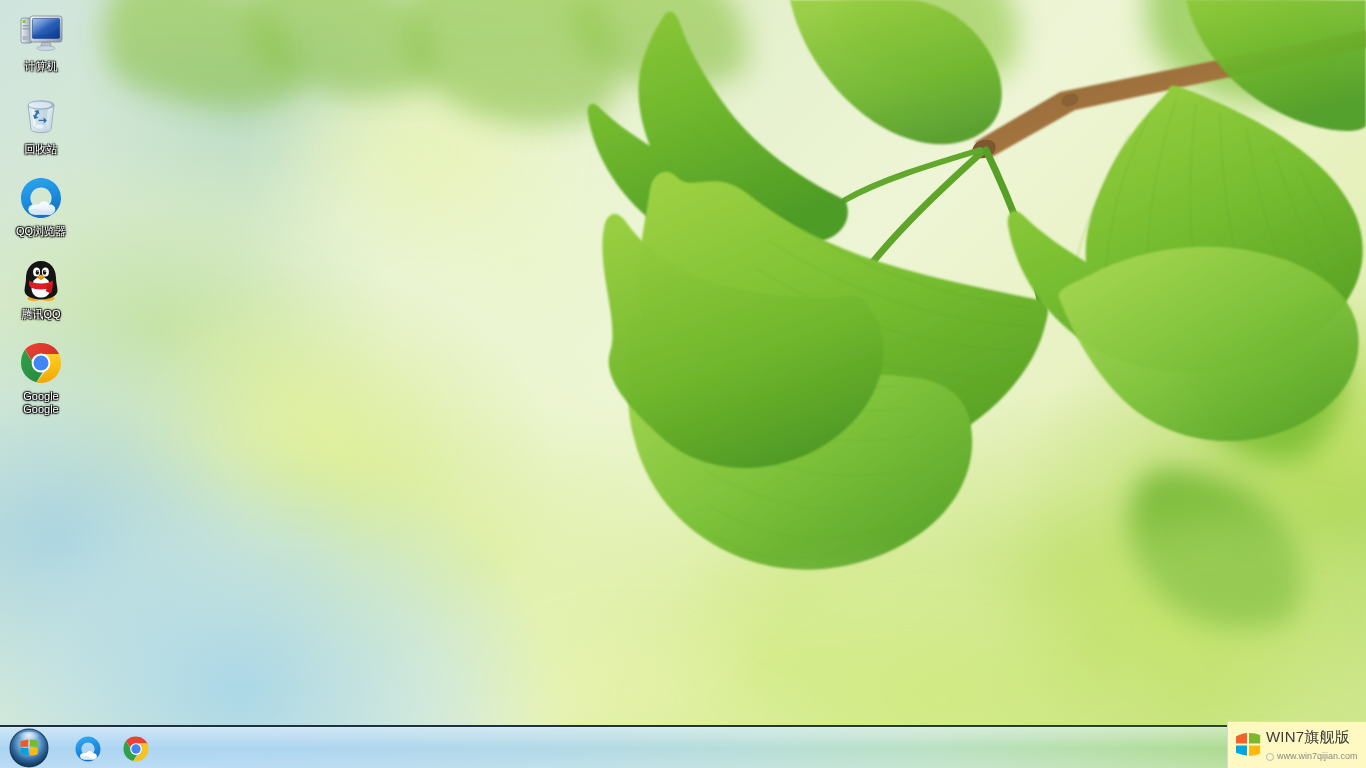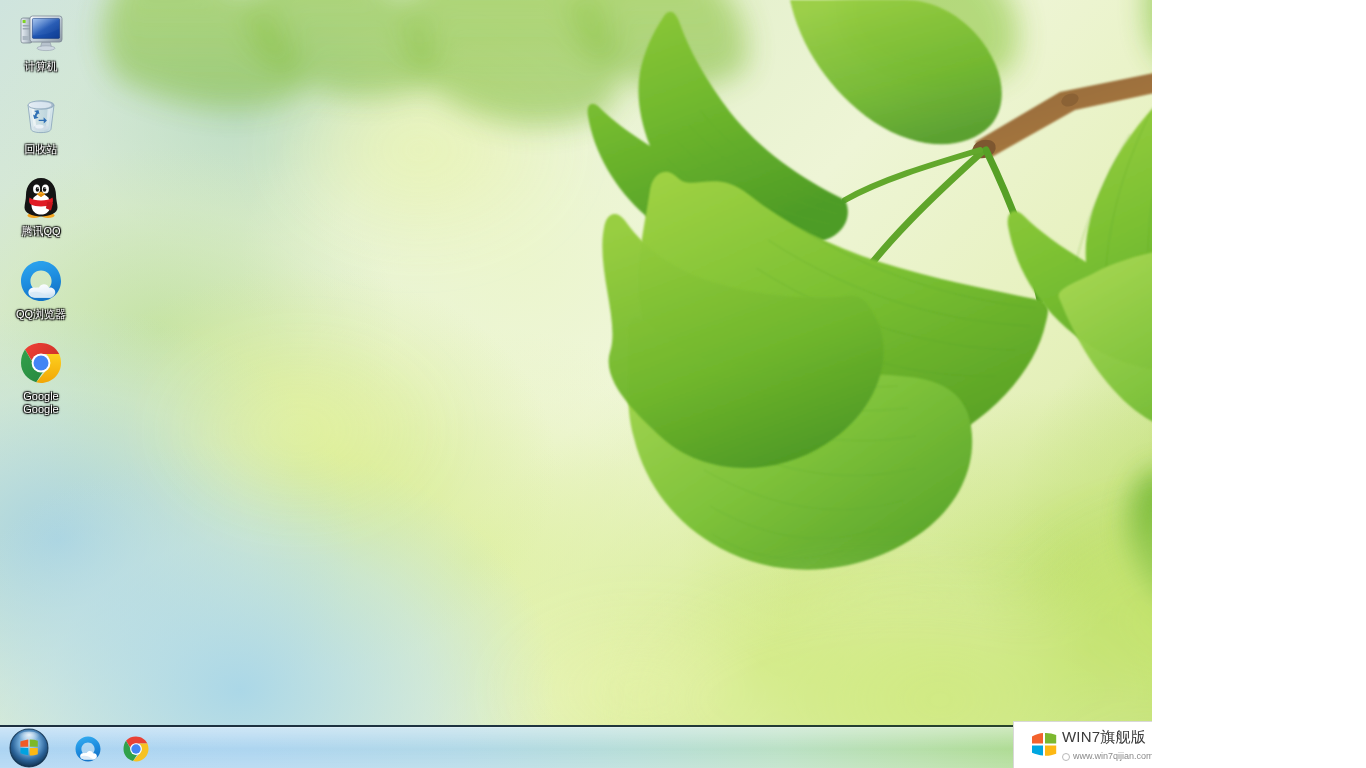--- a/index.html
+++ b/index.html
@@ -6,21 +6,21 @@
     margin: 0;
     padding: 0;
     width: 1366px;
     height: 768px;
     overflow: hidden;
     font-family: "Liberation Sans", "DejaVu Sans", sans-serif;
   }
 
   #desktop {
     position: relative;
-    width: 1152px;
+    width: 1366px;
     height: 768px;
     overflow: hidden;
     background: #dff0c8;
   }
 
   
   .wall-base {
     position: absolute;
     inset: 0;
     background:
@@ -163,24 +163,24 @@
   .tray-icon { width:18px; height:18px; display:flex; align-items:center; justify-content:center; cursor:default;}
   .tray-icon svg { display:block; }
 
   
   #watermark {
     position: absolute;
     right: 0;
     bottom: 0;
     width: 139px;
     height: 47px;
-    background: #ffffff;
+    background: #fef9c3;
     display: flex;
     align-items: center;
-    padding-left: 15px;
+    padding-left: 5px;
     box-sizing: border-box;
     border-left: 1px solid #d8d8d8;
     border-top: 1px solid #d8d8d8;
     overflow: hidden;
   }
   #watermark .wm-logo { width: 30px; height: 30px; flex: 0 0 30px; }
   #watermark .wm-logo svg { display:block; width:30px; height:30px;}
   #watermark .wm-text {
     margin-left: 3px;
     display: flex;
@@ -515,20 +515,51 @@
             <path d="M5.8 -0.6 l-2.6 -4.6 l2.3 -1.3 l-4.6 -1.2 l-1.1 4.6 l2.3 -1.3 l2.6 4.6 z" transform="rotate(240)"></path>
           </g>
         </svg>
       </span>
       <span class="label">回收站</span>
     </div>
 
     <div class="desk-icon">
       <span class="glyph">
         <svg viewBox="0 0 48 48" xmlns="http://www.w3.org/2000/svg">
+          <defs>
+            <linearGradient id="qqbG" x1="0" y1="0" x2="0.3" y2="1">
+              <stop offset="0%" stop-color="#2ea7f0"></stop>
+              <stop offset="55%" stop-color="#1e8ee0"></stop>
+              <stop offset="100%" stop-color="#1474c8"></stop>
+            </linearGradient>
+            <linearGradient id="cldG" x1="0" y1="0" x2="0.3" y2="1">
+              <stop offset="0%" stop-color="#ffffff"></stop>
+              <stop offset="70%" stop-color="#e8f2fb"></stop>
+              <stop offset="100%" stop-color="#cfe3f4"></stop>
+            </linearGradient>
+          </defs>
+
+          <path d="M24 4 C 12.9 4 4 12.9 4 24 C 4 35.1 12.9 44 24 44
+                   C 35.1 44 44 35.1 44 24 C 44 12.9 35.1 4 24 4 Z
+                   M24 13.4 C 29.9 13.4 34.6 18.1 34.6 24 C 34.6 29.9 29.9 34.6 24 34.6
+                   C 18.1 34.6 13.4 29.9 13.4 24 C 13.4 18.1 18.1 13.4 24 13.4 Z" fill="url(#qqbG)" fill-rule="evenodd"></path>
+
+          <path d="M22 30.5 c2.2 -4.4 8.4 -4 10 0.2 c3.8 -0.6 6.8 2.3 6.2 5.6
+                   c-0.5 2.8 -3.1 4.4 -6 4.4 l-14.6 0 c-3.6 0 -6.4 -2.4 -6.2 -5.4
+                   c0.2 -3.2 3.6 -5.4 7.4 -4.6 c0.9 -0.2 2 -0.3 3.2 -0.2 z" fill="url(#cldG)"></path>
+          <path d="M17.5 34.8 c3.6 -0.4 7.4 0.8 10.6 3 c2 1.4 4.6 2.2 7.4 2.1
+                   l-2 0.8 l-15 0 c-3.2 0 -5.8 -2 -6 -4.6 c1.4 -0.8 3.2 -1.2 5 -1.3 z" fill="#d6e7f6" opacity="0.85"></path>
+        </svg>
+      </span>
+      <span class="label">QQ浏览器</span>
+    </div>
+
+    <div class="desk-icon">
+      <span class="glyph">
+        <svg viewBox="0 0 48 48" xmlns="http://www.w3.org/2000/svg">
 
           <ellipse cx="17" cy="41.5" rx="6.5" ry="2.6" fill="#f5a623"></ellipse>
           <ellipse cx="31" cy="41.5" rx="6.5" ry="2.6" fill="#f5a623"></ellipse>
 
           <path d="M24 4 C 14.5 4 9 12 9 21 C 9 26 7.5 30 7.5 33.5
                    C 7.5 39 15 42.5 24 42.5 C 33 42.5 40.5 39 40.5 33.5
                    C 40.5 30 39 26 39 21 C 39 12 33.5 4 24 4 Z" fill="#141414"></path>
 
           <path d="M24 20 C 18 20 14.5 25 14.5 31 C 14.5 37 18.6 40.6 24 40.6
                    C 29.4 40.6 33.5 37 33.5 31 C 33.5 25 30 20 24 20 Z" fill="#ffffff"></path>
@@ -542,51 +573,20 @@
           <ellipse cx="20.4" cy="15.4" rx="1.7" ry="2.4" fill="#141414"></ellipse>
           <ellipse cx="27.6" cy="15.4" rx="1.7" ry="2.4" fill="#141414"></ellipse>
           <circle cx="20.9" cy="14.2" r="0.6" fill="#ffffff"></circle>
           <circle cx="28.1" cy="14.2" r="0.6" fill="#ffffff"></circle>
 
           <path d="M24 17.5 l4.4 2.6 l-4.4 2.8 l-4.4 -2.8 z" fill="#f5a623"></path>
           <path d="M24 20.1 l4.4 0 l-4.4 2.8 l-4.4 -2.8 z" fill="#e08d12"></path>
         </svg>
       </span>
       <span class="label">腾讯QQ</span>
-    </div>
-
-    <div class="desk-icon">
-      <span class="glyph">
-        <svg viewBox="0 0 48 48" xmlns="http://www.w3.org/2000/svg">
-          <defs>
-            <linearGradient id="qqbG" x1="0" y1="0" x2="0.3" y2="1">
-              <stop offset="0%" stop-color="#2ea7f0"></stop>
-              <stop offset="55%" stop-color="#1e8ee0"></stop>
-              <stop offset="100%" stop-color="#1474c8"></stop>
-            </linearGradient>
-            <linearGradient id="cldG" x1="0" y1="0" x2="0.3" y2="1">
-              <stop offset="0%" stop-color="#ffffff"></stop>
-              <stop offset="70%" stop-color="#e8f2fb"></stop>
-              <stop offset="100%" stop-color="#cfe3f4"></stop>
-            </linearGradient>
-          </defs>
-
-          <path d="M24 4 C 12.9 4 4 12.9 4 24 C 4 35.1 12.9 44 24 44
-                   C 35.1 44 44 35.1 44 24 C 44 12.9 35.1 4 24 4 Z
-                   M24 13.4 C 29.9 13.4 34.6 18.1 34.6 24 C 34.6 29.9 29.9 34.6 24 34.6
-                   C 18.1 34.6 13.4 29.9 13.4 24 C 13.4 18.1 18.1 13.4 24 13.4 Z" fill="url(#qqbG)" fill-rule="evenodd"></path>
-
-          <path d="M22 30.5 c2.2 -4.4 8.4 -4 10 0.2 c3.8 -0.6 6.8 2.3 6.2 5.6
-                   c-0.5 2.8 -3.1 4.4 -6 4.4 l-14.6 0 c-3.6 0 -6.4 -2.4 -6.2 -5.4
-                   c0.2 -3.2 3.6 -5.4 7.4 -4.6 c0.9 -0.2 2 -0.3 3.2 -0.2 z" fill="url(#cldG)"></path>
-          <path d="M17.5 34.8 c3.6 -0.4 7.4 0.8 10.6 3 c2 1.4 4.6 2.2 7.4 2.1
-                   l-2 0.8 l-15 0 c-3.2 0 -5.8 -2 -6 -4.6 c1.4 -0.8 3.2 -1.2 5 -1.3 z" fill="#d6e7f6" opacity="0.85"></path>
-        </svg>
-      </span>
-      <span class="label">QQ浏览器</span>
     </div>
 
     <div class="desk-icon">
       <span class="glyph">
         <svg viewBox="0 0 48 48" xmlns="http://www.w3.org/2000/svg">
           <defs>
             <linearGradient id="crRed" x1="0" y1="0" x2="1" y2="0.4">
               <stop offset="0%" stop-color="#ef4035"></stop>
               <stop offset="100%" stop-color="#d3332a"></stop>
             </linearGradient>

